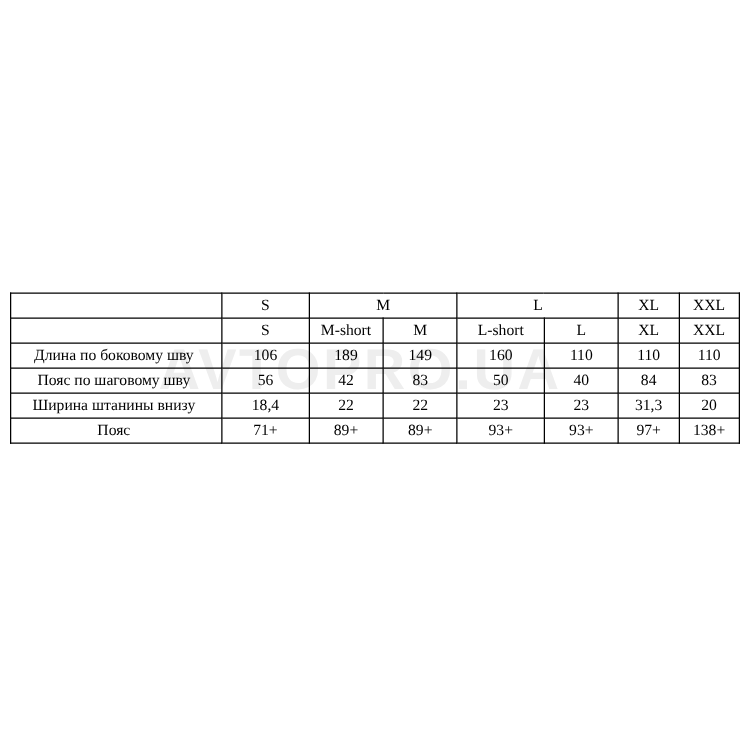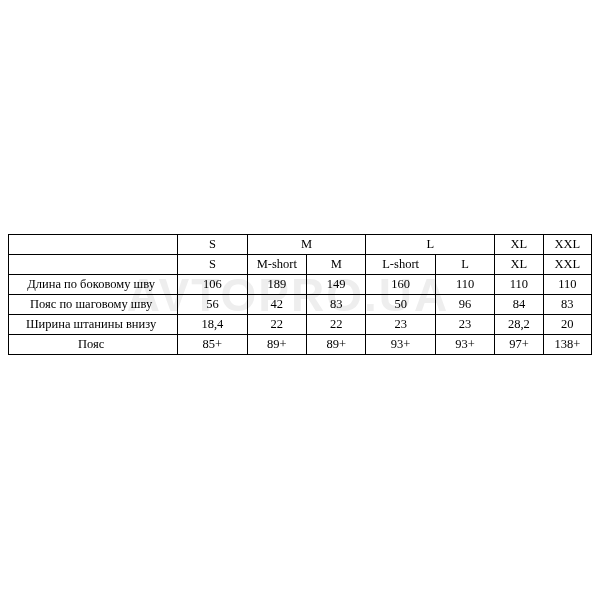--- a/index.html
+++ b/index.html
@@ -118,39 +118,39 @@
         <td>110</td>
         <td>110</td>
       </tr>
 
       <tr>
         <td class="rowlabel">Пояс по шаговому шву</td>
         <td>56</td>
         <td>42</td>
         <td>83</td>
         <td>50</td>
-        <td>96</td>
+        <td>40</td>
         <td>84</td>
         <td>83</td>
       </tr>
 
       <tr>
         <td class="rowlabel">Ширина штанины внизу</td>
         <td>18,4</td>
         <td>22</td>
         <td>22</td>
         <td>23</td>
         <td>23</td>
-        <td>28,2</td>
+        <td>31,3</td>
         <td>20</td>
       </tr>
 
       <tr>
         <td class="rowlabel">Пояс</td>
-        <td>85+</td>
+        <td>71+</td>
         <td>89+</td>
         <td>89+</td>
         <td>93+</td>
         <td>93+</td>
         <td>97+</td>
         <td>138+</td>
       </tr>
     </tbody>
   </table>
 </div>

